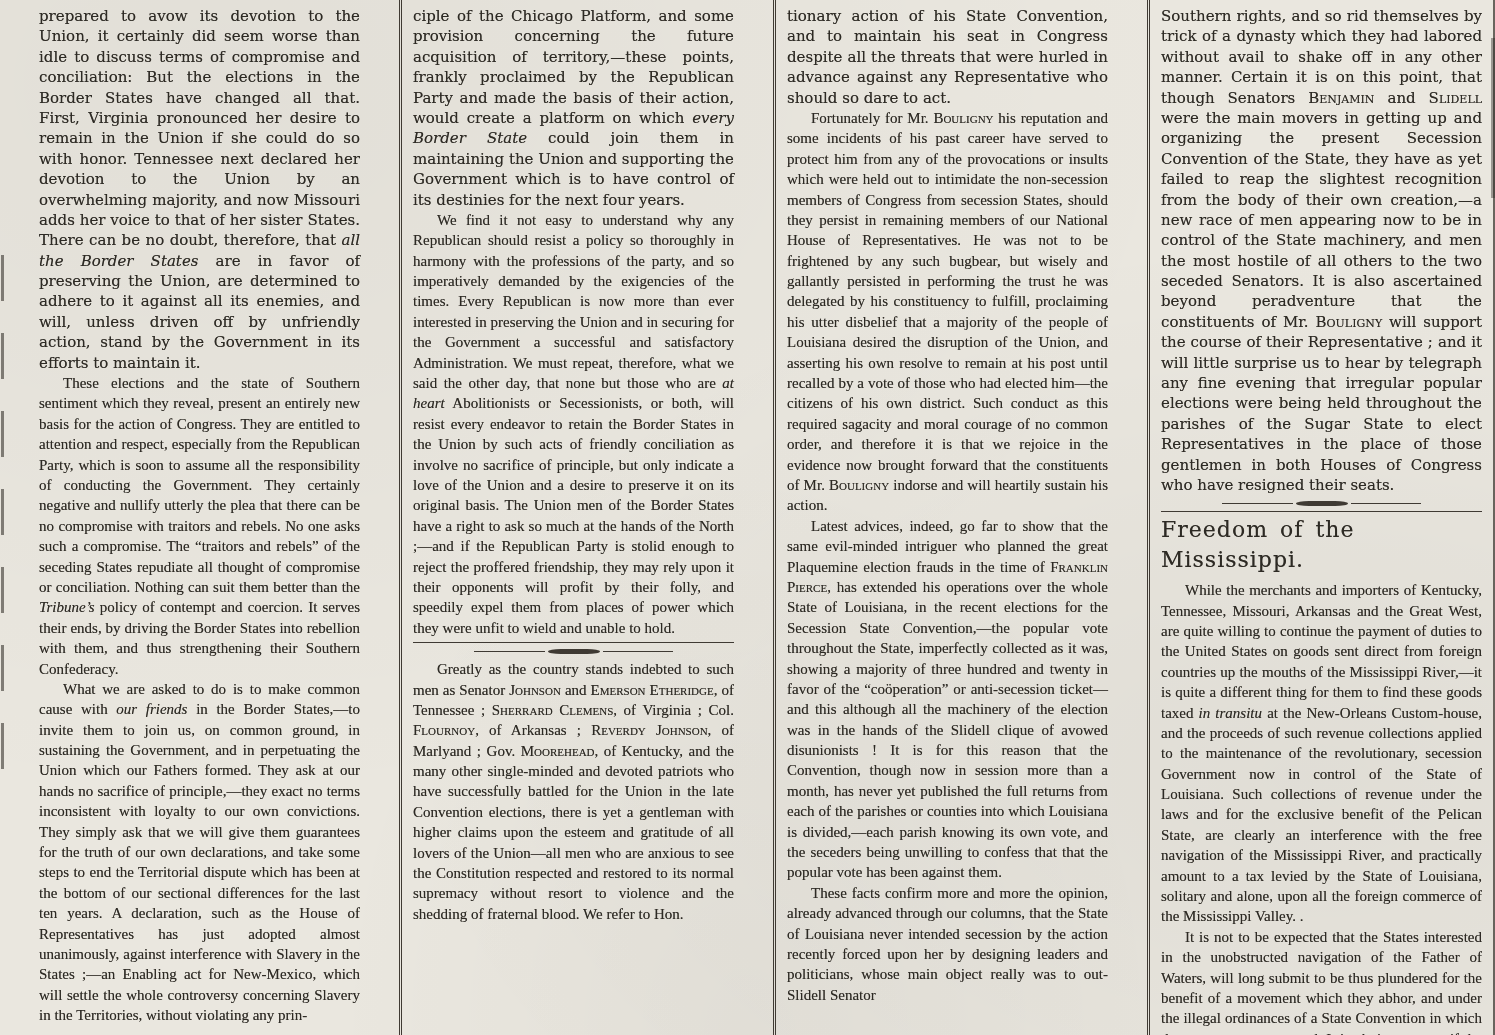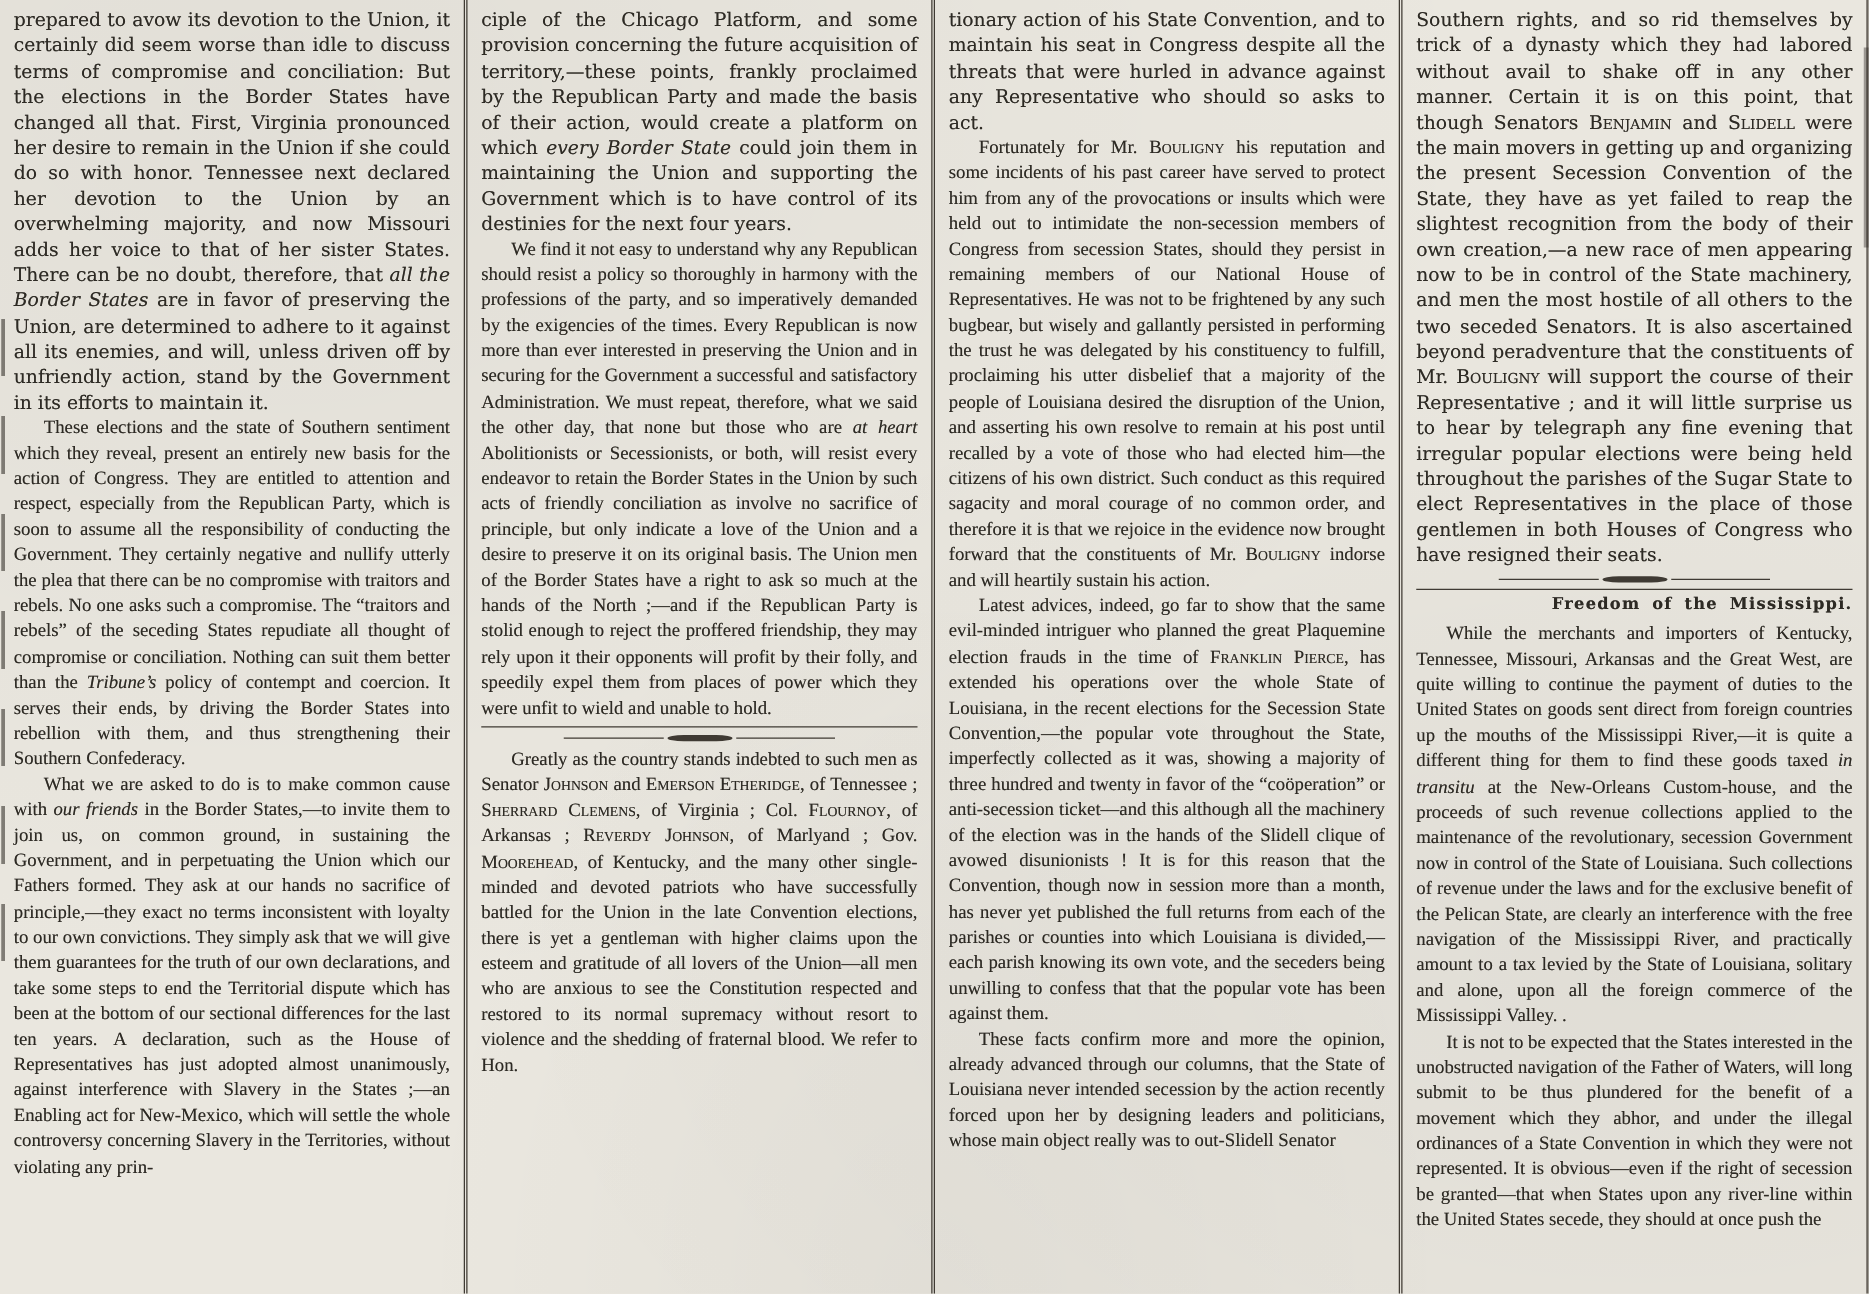--- a/index.html
+++ b/index.html
@@ -27,33 +27,34 @@
   }
   .column{
     flex:1 1 0;
     box-sizing:border-box;
     padding:6px 11px 0 11px;
     overflow:hidden;
     text-align:justify;
     font-size:15px;
     line-height:1.36;
     text-shadow:0 0 0.5px rgba(45,42,36,0.55);
+    margin-left:28px;
   }
   .column + .column{
     border-left:3px double var(--rule);
   }
   p.para{margin:0;}
   p.para.indent{text-indent:1.6em;font-family:Liberation Serif, serif;}
   .it{font-style:italic;}
   .sc{font-variant:small-caps;}
   h2.headline{
     margin:3px 0 5px 0;
-    text-align:right;
-    font-size:13px;
-    font-weight:bold;
+    text-align:left;
+    font-size:22px;
+    font-weight:normal;
     letter-spacing:1px;
     word-spacing:4px;
     text-indent:0;
   }
   .end-rule{
     border-top:1.5px solid var(--rule);
     margin:4px 0 3px 0;
     height:0;
   }
   .orn-divider{
@@ -95,21 +96,21 @@
       <p class="para indent"><span>We find it not easy to understand why any Republican should resist a policy so thoroughly in harmony with the professions of the party, and so imperatively demanded by the exigencies of the times.  Every Republican is now more than ever interested in preserving the Union and in securing for the Government a successful and satisfactory Administration. We must repeat, therefore, what we said the other day, that none but those who are </span><span class="it">at heart</span><span> Abolitionists or Secessionists, or both, will resist every endeavor to retain the Border States in the Union by such acts of friendly conciliation as involve no sacrifice of principle, but only indicate a love of the Union and a desire to preserve it on its original basis.  The Union men of the Border States have a right to ask so much at the hands of the North ;—and if the Republican Party is stolid enough to reject the proffered friendship, they may rely upon it their opponents will profit by their folly, and speedily expel them from places of power which they were unfit to wield and unable to hold.</span></p>
       <div class="end-rule"></div>
       <div class="orn-divider">
         <span class="orn-line"></span>
         <span class="orn-diamond"></span>
         <span class="orn-line"></span>
       </div>
       <p class="para indent"><span>Greatly as the country stands indebted to such men as Senator </span><span class="sc">Johnson</span><span> and </span><span class="sc">Emerson Etheridge</span><span>, of Tennessee ; </span><span class="sc">Sherrard Clemens</span><span>, of Virginia ; Col. </span><span class="sc">Flournoy</span><span>, of Arkansas ; </span><span class="sc">Reverdy Johnson</span><span>, of Marlyand ; Gov. </span><span class="sc">Moorehead</span><span>, of Kentucky, and the many other single-minded and devoted patriots who have successfully battled for the Union in the late Convention elections, there is yet a gentleman with higher claims upon the esteem and gratitude of all lovers of the Union—all men who are anxious to see the Constitution respected and restored to its normal supremacy without resort to violence and the shedding of fraternal blood.  We refer to Hon. </span></p>
     </div>
     <div class="column">
-      <p class="para"><span>tionary action of his State Convention, and to maintain his seat in Congress despite all the threats that were hurled in advance against any Representative who should so asks to act.</span></p>
+      <p class="para"><span>tionary action of his State Convention, and to maintain his seat in Congress despite all the threats that were hurled in advance against any Representative who should so dare to act.</span></p>
       <p class="para indent"><span>Fortunately for Mr. </span><span class="sc">Bouligny</span><span> his reputation and some incidents of his past career have served to protect him from any of the provocations or insults which were held out to intimidate the non-secession members of Congress from secession States, should they persist in remaining members of our National House of Representatives.  He was not to be frightened by any such bugbear, but wisely and gallantly persisted in performing the trust he was delegated by his constituency to fulfill, proclaiming his utter disbelief that a majority of the people of Louisiana desired the disruption of the Union, and asserting his own resolve to remain at his post until recalled by a vote of those who had elected him—the citizens of his own district.  Such conduct as this required sagacity and moral courage of no common order, and therefore it is that we rejoice in the evidence now brought forward that the constituents of Mr. </span><span class="sc">Bouligny</span><span> indorse and will heartily sustain his action.</span></p>
       <p class="para indent"><span>Latest advices, indeed, go far to show that the same evil-minded intriguer who planned the great Plaquemine election frauds in the time of </span><span class="sc">Franklin Pierce</span><span>, has extended his operations over the whole State of Louisiana, in the recent elections for the Secession State Convention,—the popular vote throughout the State, imperfectly collected as it was, showing a majority of three hundred and twenty in favor of the “coöperation” or anti-secession ticket—and this although all the machinery of the election was in the hands of the Slidell clique of avowed disunionists !  It is for this reason that the Convention, though now in session more than a month, has never yet published the full returns from each of the parishes or counties into which Louisiana is divided,—each parish knowing its own vote, and the seceders being unwilling to confess that that the popular vote has been against them.</span></p>
       <p class="para indent"><span>These facts confirm more and more the opinion, already advanced through our columns, that the State of Louisiana never intended secession by the action recently forced upon her by designing leaders and politicians, whose main object really was to out-Slidell Senator </span></p>
     </div>
     <div class="column">
       <p class="para"><span>Southern rights, and so rid themselves by trick of a dynasty which they had labored without avail to shake off in any other manner.  Certain it is on this point, that though Senators </span><span class="sc">Benjamin</span><span> and </span><span class="sc">Slidell</span><span> were the main movers in getting up and organizing the present Secession Convention of the State, they have as yet failed to reap the slightest recognition from the body of their own creation,—a new race of men appearing now to be in control of the State machinery, and men the most hostile of all others to the two seceded Senators.  It is also ascertained beyond peradventure that the constituents of Mr. </span><span class="sc">Bouligny</span><span> will support the course of their Representative ; and it will little surprise us to hear by telegraph any fine evening that irregular popular elections were being held throughout the parishes of the Sugar State to elect Representatives in the place of those gentlemen in both Houses of Congress who have resigned their seats.</span></p>
       <div class="orn-divider">
         <span class="orn-line"></span>
         <span class="orn-diamond"></span>
         <span class="orn-line"></span>

